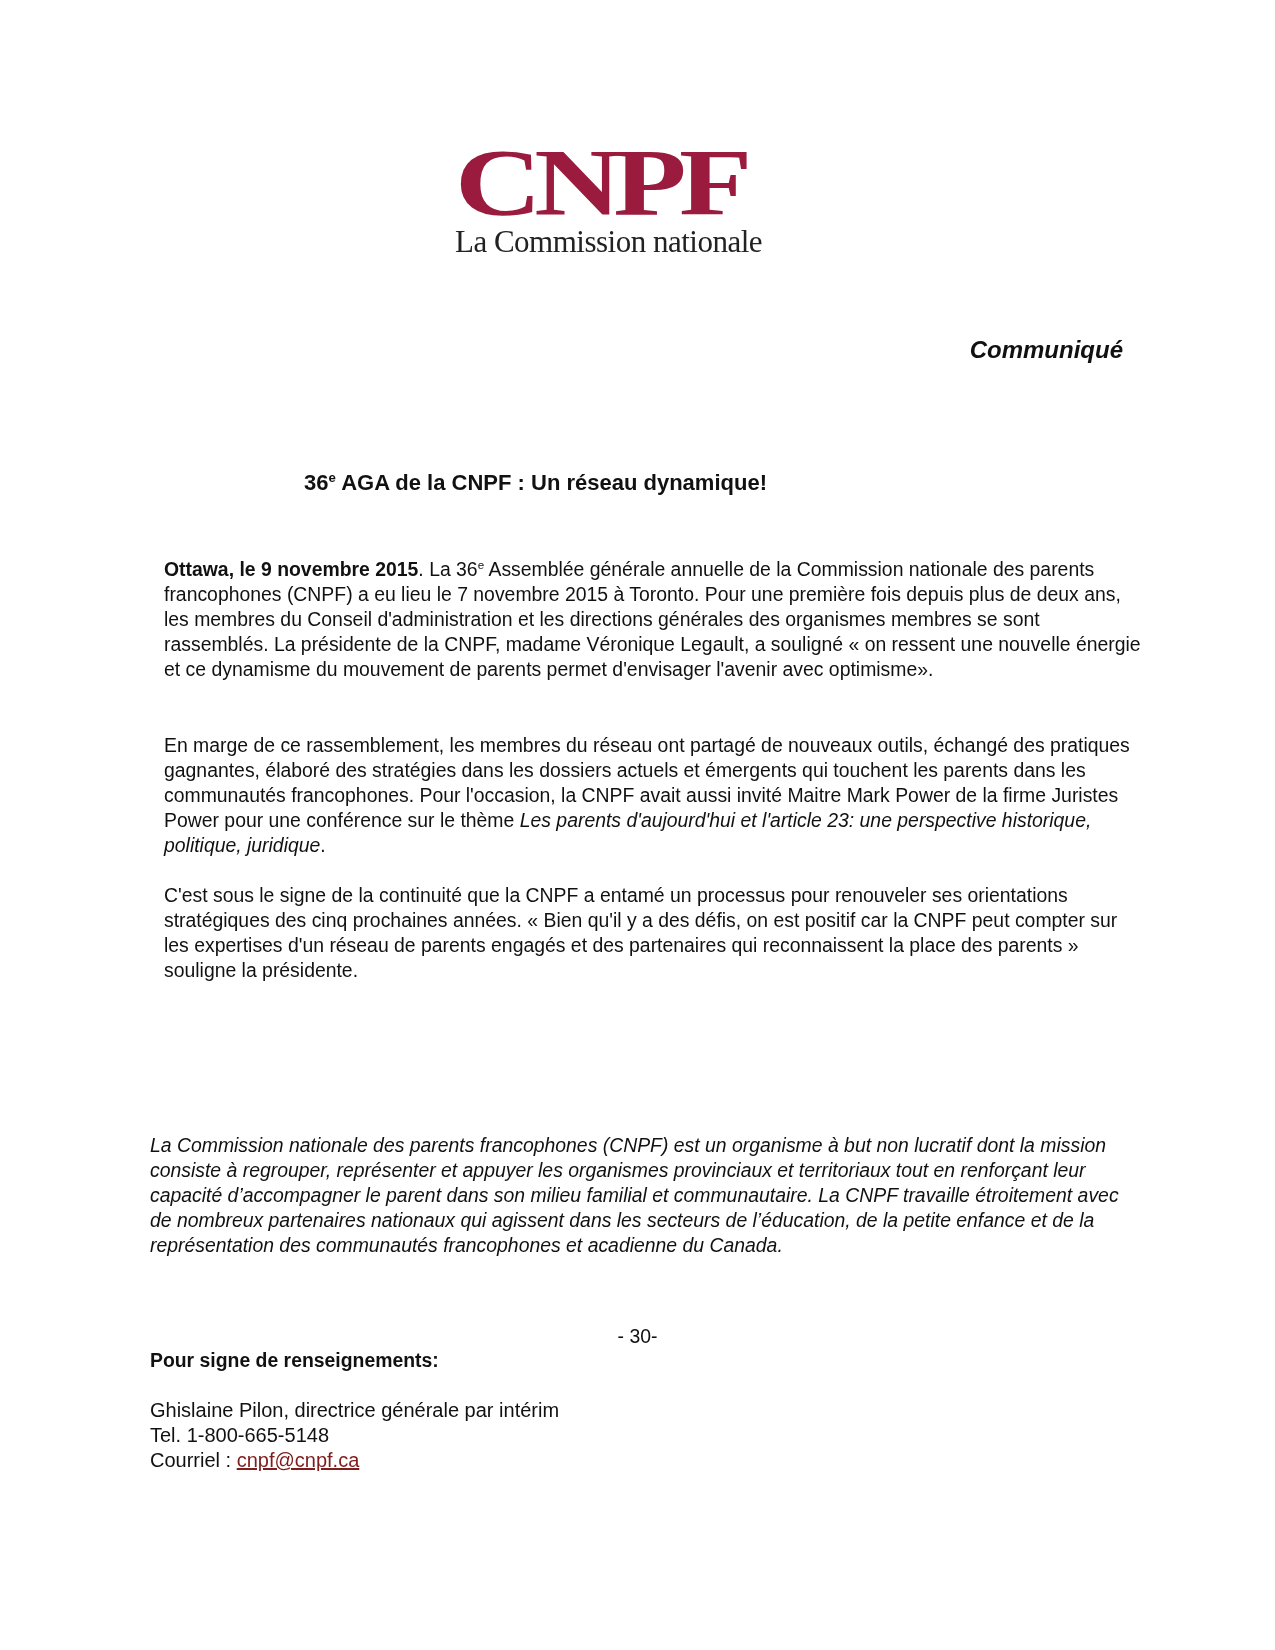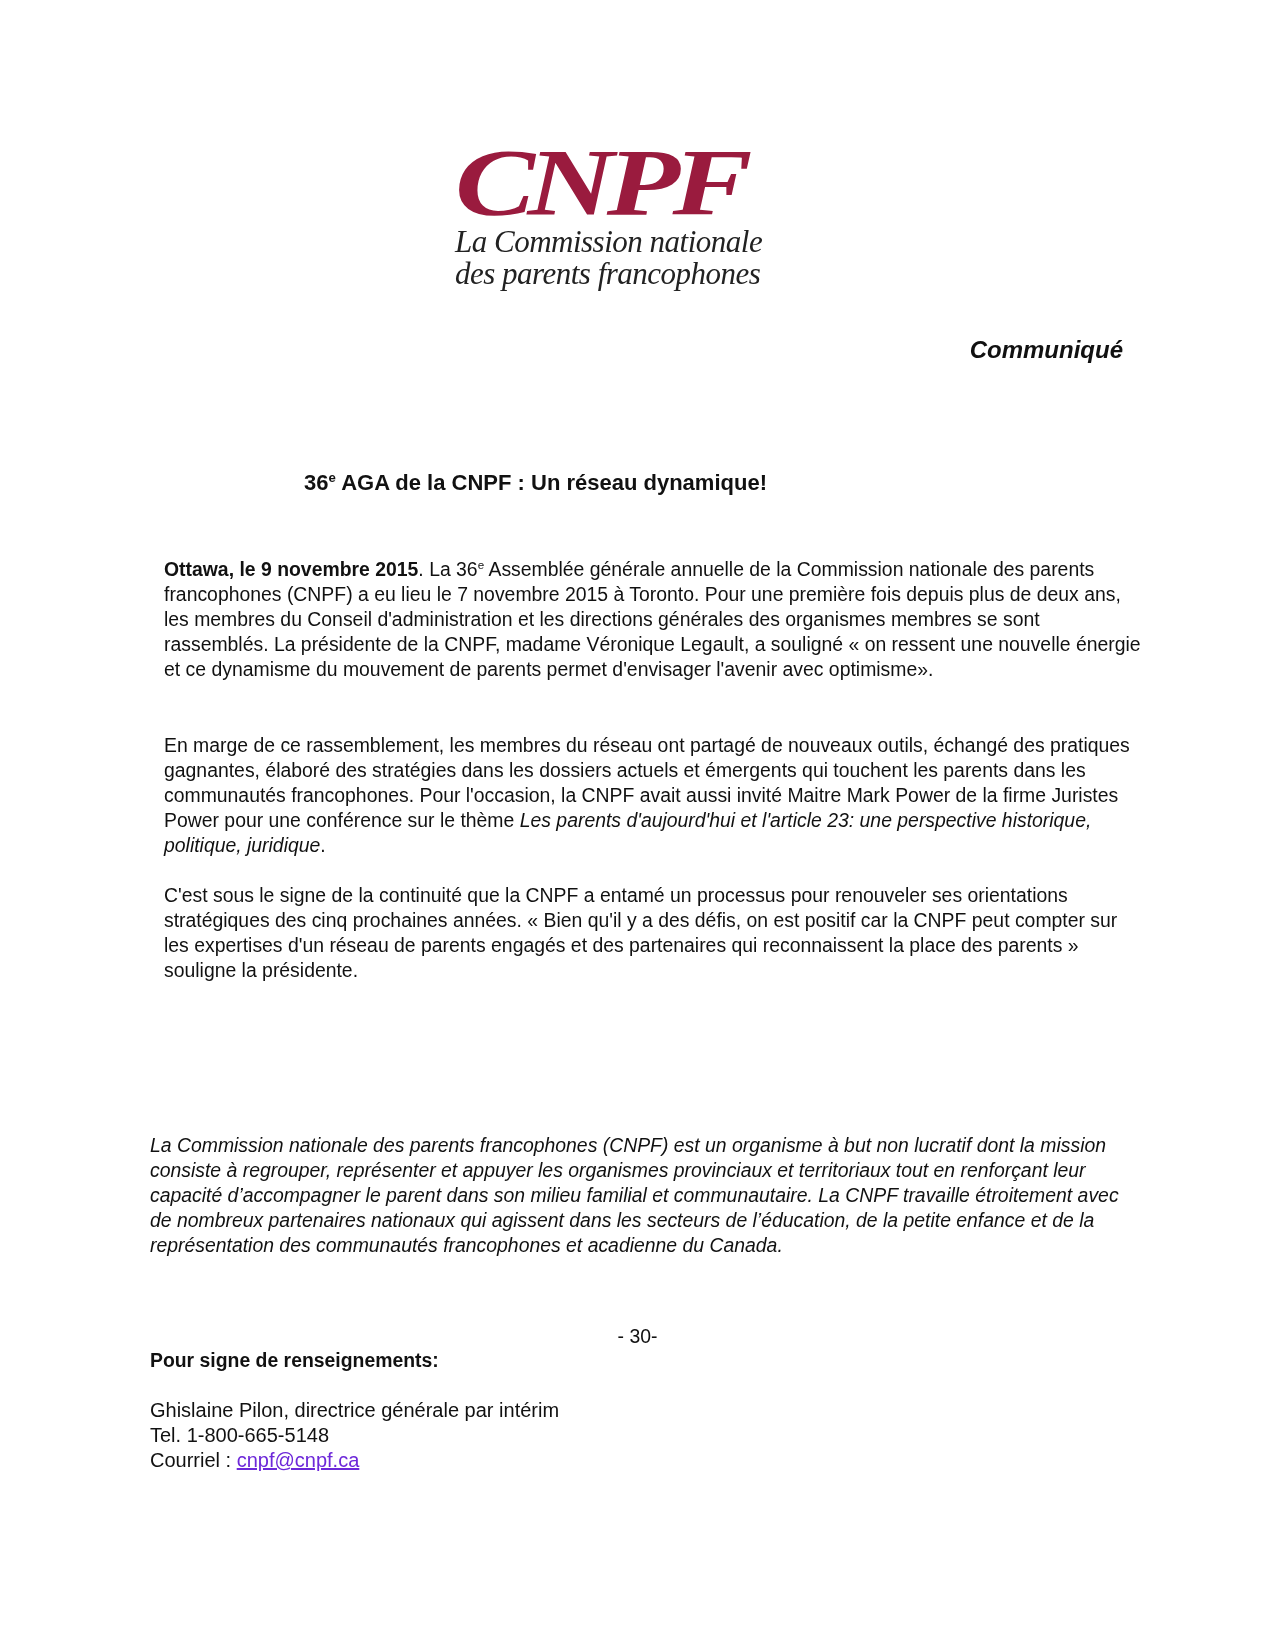--- a/index.html
+++ b/index.html
@@ -1,39 +1,38 @@
 <!DOCTYPE html>
 <html><head>
 <meta charset="utf-8">
 <style>
   html, body { margin:0; padding:0; background:#ffffff; }
   body { width:1275px; height:1650px; position:relative; font-family:"Liberation Sans", sans-serif; color:#111; overflow:hidden; }
-  .logo { position:absolute; left:455px; top:140px; width:340px; text-align:center;font-style:italic; }
+  .logo { position:absolute; left:455px; top:140px; width:340px; text-align:center; }
   .logo-mark { font-family:"Liberation Serif", serif; font-weight:bold; font-size:96px; color:#9a1b3e; letter-spacing:-6px; line-height:86px; transform:scaleX(1.25); transform-origin:left; display:block; text-align:left; }
   .logo-line { font-family:"Liberation Serif", serif; font-size:31px; color:#222; line-height:32px; text-align:left; display:block; letter-spacing:-0.5px; }
   .communique { position:absolute; right:152px; top:336px; font-weight:bold; font-style:italic; font-size:24px; }
   .title { position:absolute; left:0; width:1071px; top:470px; text-align:center; font-weight:bold; font-size:22px; }
   sup { font-size:60%; line-height:0; }
   .para { position:absolute; left:164px; width:980px; font-size:19.4px; line-height:25px; }
   .p1 { top:557px; }
   .p2 { top:733px; }
   .p3 { top:883px; }
   .about { position:absolute; left:150px; width:980px; top:1133px; font-size:19.4px; line-height:25px; font-style:italic; }
   .end { position:absolute; left:0; width:1275px; top:1325px; text-align:center; font-size:19.4px; }
   .contact-head { position:absolute; left:150px; top:1349px; font-weight:bold; font-size:19.4px; }
   .contact { position:absolute; left:150px; top:1398px; font-size:20px; line-height:25px; }
-  .contact a { color:#6d28d9; text-decoration:underline; }
+  .contact a { color:#7f1d1d; text-decoration:underline; }
 </style>
 </head>
 <body>
 
 <div class="logo">
   <span class="logo-mark">CNPF</span>
   <span class="logo-line">La Commission nationale</span>
-  <span class="logo-line">des parents francophones</span>
 </div>
 
 <div class="communique">Communiqué</div>
 
 <div class="title"><span>36</span><sup>e</sup><span> AGA de la CNPF : Un réseau dynamique!</span></div>
 
 <div class="para p1"><b>Ottawa, le 9 novembre 2015</b><span>. La 36</span><sup>e</sup><span> Assemblée générale annuelle de la Commission nationale des parents francophones (CNPF) a eu lieu le 7 novembre 2015 à Toronto. Pour une première fois depuis plus de deux ans, les membres du Conseil d'administration et les directions générales des organismes membres se sont rassemblés. La présidente de la CNPF, madame Véronique Legault, a souligné « on ressent une nouvelle énergie et ce dynamisme du mouvement de parents permet d'envisager l'avenir avec optimisme».</span></div>
 
 <div class="para p2"><span>En marge de ce rassemblement, les membres du réseau ont partagé de nouveaux outils, échangé des pratiques gagnantes, élaboré des stratégies dans les dossiers actuels et émergents qui touchent les parents dans les communautés francophones. Pour l'occasion, la CNPF avait aussi invité Maitre Mark Power de la firme Juristes Power pour une conférence sur le thème </span><i>Les parents d'aujourd'hui et l'article 23: une perspective historique, politique, juridique</i><span>.</span></div>
 

